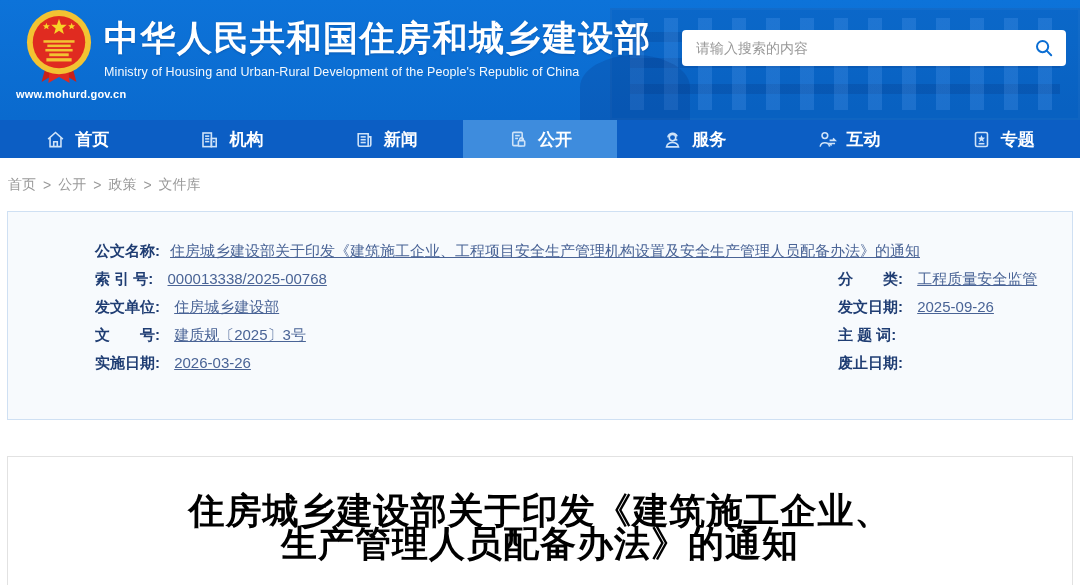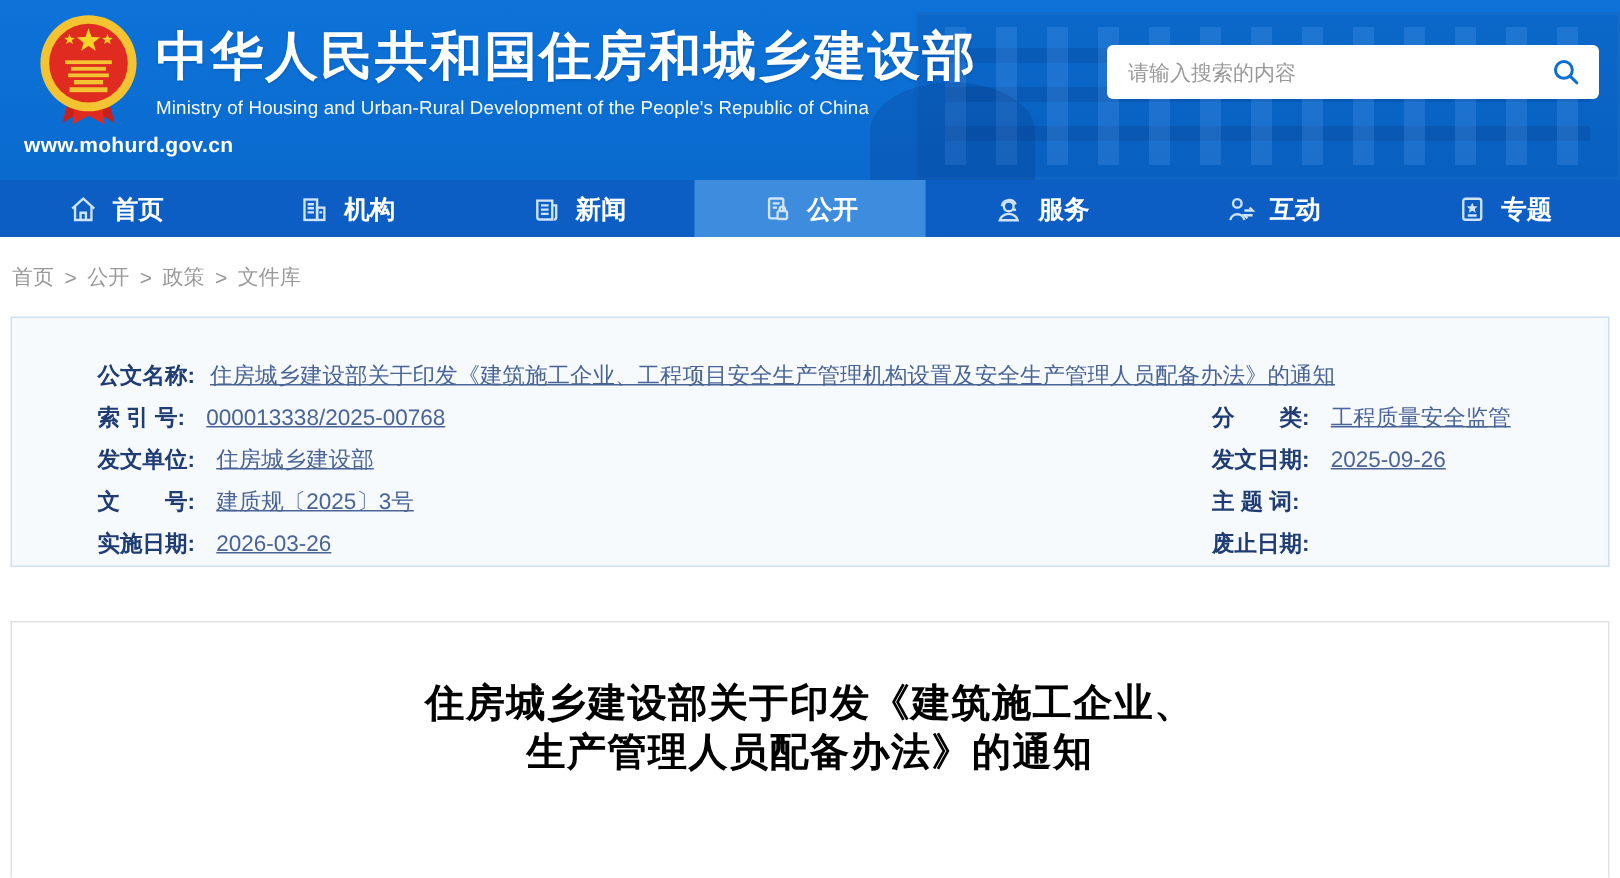--- a/index.html
+++ b/index.html
@@ -13,28 +13,28 @@
     background:rgba(3,40,110,0.14);
     box-shadow:inset 0 0 0 2px rgba(255,255,255,0.03); }
   .bldg1:before { content:""; position:absolute; inset:10px 20px;
     background:repeating-linear-gradient(90deg, rgba(120,180,255,0.18) 0 14px, transparent 14px 34px),
                repeating-linear-gradient(0deg, transparent 0 16px, rgba(3,40,110,0.18) 16px 26px); }
   .bldg2 { position:absolute; right:390px; top:55px; width:110px; height:65px;
     border-radius:50% 50% 0 0; background:rgba(3,40,110,0.18); }
 
   .logo-block { position:absolute; left:16px; top:8px; width:86px; text-align:center; z-index:2; }
   .logo-block svg { display:block; margin:0 auto; }
-  .site-url { margin-top:2px; color:#fff; font-size:14px; font-weight:bold; letter-spacing:.2px; }
+  .site-url { margin-top:2px; color:#fff; font-size:11px; font-weight:bold; letter-spacing:.2px; }
 
   .title-block { position:absolute; left:104px; top:19px; z-index:2; }
   .site-title { color:#fff; font-size:35px; font-weight:bold; letter-spacing:1.5px; line-height:1.1;
     text-shadow:0 1px 2px rgba(0,30,90,.25); }
   .site-subtitle { color:#fff; font-size:12.5px; margin-top:7px; opacity:.96; letter-spacing:.1px; }
 
-  .search-box { position:absolute; right:14px; top:30px; width:328px; height:36px; background:#fff;
+  .search-box { position:absolute; right:14px; top:30px; width:384px; height:36px; background:#fff;
     border-radius:4px; display:flex; align-items:center; z-index:3; }
   .search-box input { flex:1; border:none; outline:none; background:transparent;
     padding:0 4px 0 14px; font-size:14px; color:#333; font-family:inherit; }
   .search-box input::placeholder { color:#999; }
   .search-btn { width:44px; height:36px; border:none; background:transparent; cursor:pointer;
     display:flex; align-items:center; justify-content:center; }
 
   
   .main-nav { height:38px; background:#0c5ec4; display:flex; }
   .nav-item { flex:1; display:flex; align-items:center; justify-content:center; gap:9px;
@@ -42,32 +42,32 @@
   .nav-item.active { background:#3e8cdd; }
   .nav-item svg { display:block; }
 
   
   .breadcrumb { height:53px; display:flex; align-items:center; padding-left:8px;
     font-size:14px; color:#999; background:#fff; }
   .crumb { color:#999; cursor:pointer; }
   .crumb-sep { margin:0 7px; color:#999; }
 
   
-  .meta-box { margin:0 7px; height:167px; background:#f7fafd; border:1px solid #cfe0f3;
-    padding:25px 0 0 57px; font-size:15px; }
+  .meta-box { margin:0 7px; height:209px; background:#f7fafd; border:1px solid #cfe0f3;
+    padding:25px 0 0 87px; font-size:15px; }
   .meta-row { display:flex; line-height:28px; height:28px; white-space:nowrap; }
   .meta-left { width:703px; overflow:hidden; }
   .meta-right { flex:1;margin-left:40px; }
   .meta-label { color:#1f3d73; font-weight:bold; margin-right:10px; }
   .meta-value { color:#4a6496;text-decoration:underline; }
 
   
   .article-box { margin:36px 7px 0; height:200px; background:#fff; border:1px solid #e2e2e2;
     padding-top:37px; }
-  .article-title { text-align:center; font-size:26px; font-weight:bold; color:#000;
+  .article-title { text-align:center; font-size:36px; font-weight:bold; color:#000;
     line-height:33px; letter-spacing:1px; }
 </style>
 </head>
 <body>
 
 <header class="site-header">
   <div class="bldg1"></div>
   <div class="bldg2"></div>
 
   <div class="logo-block">

